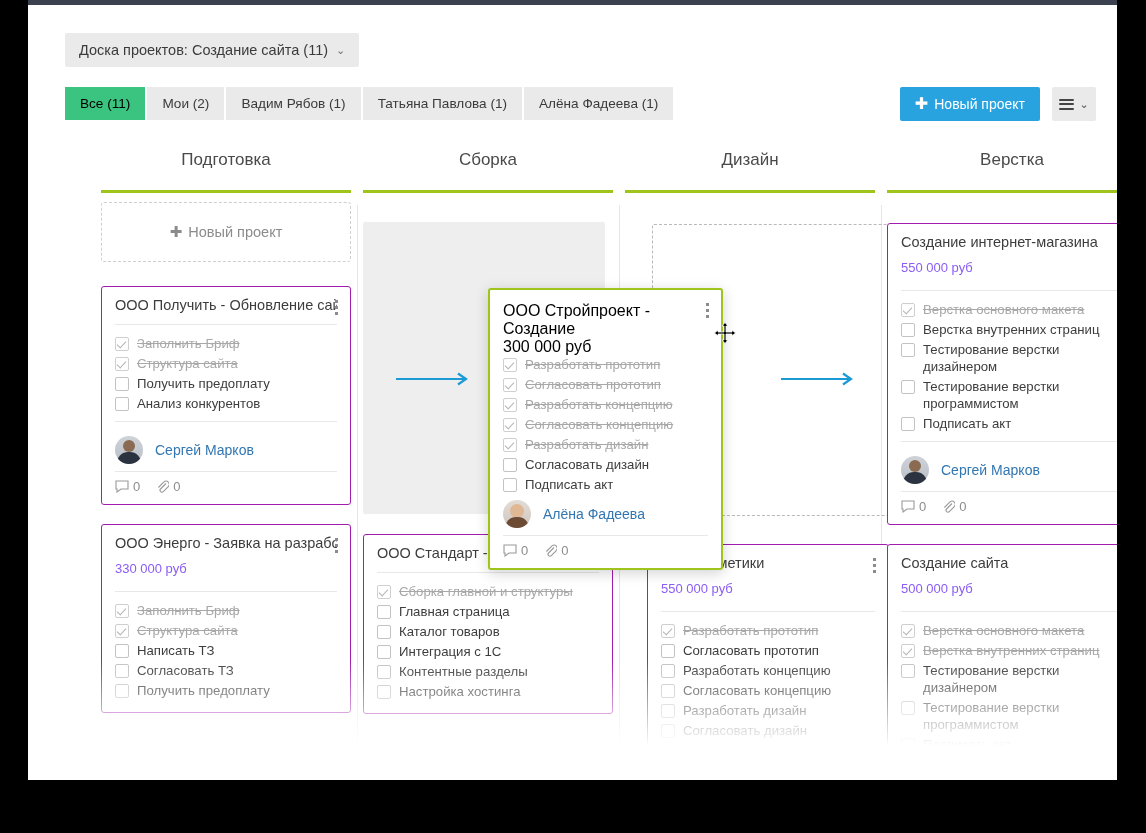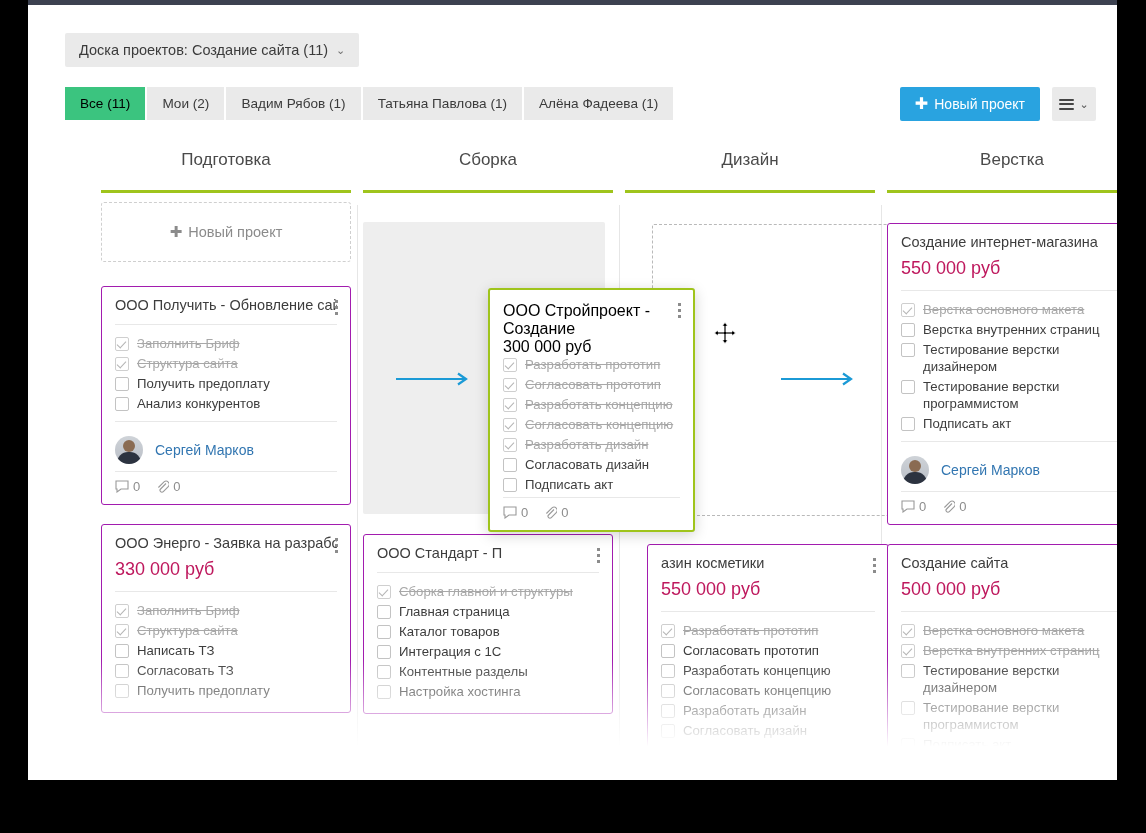--- a/index.html
+++ b/index.html
@@ -115,21 +115,21 @@
     margin-bottom: 19px;
     position: relative;
   }
   .card .cardtitle {
     font-size: 14.5px; color: #3d3d3d;
     white-space: nowrap; overflow: hidden;
     padding-right: 14px;
     line-height: 20px;
   }
   .card .price {
-    font-size: 18px; color: #be185d; font-weight: 400;
+    font-size: 13px; color: #8b5cf6; font-weight: 400;
     margin-top: 3px; line-height: 26px;
   }
   .card .hr { height: 1px; background: #e8e8e8; margin: 9px 0 10px 0; }
   .kebab {
     position: absolute; right: 11px; top: 13px;
     width: 4px; cursor: pointer;
   }
   .kebab i { display:block; width:3px; height:3px; background:#8c8c8c; margin-bottom:3px; }
 
   .task { display: flex; align-items: flex-start; margin-bottom: 3px; }
@@ -203,21 +203,21 @@
     border: 1px dashed #b9b9b9;
     border-radius: 2px;
     background: transparent;
   }
   .arrow { position: absolute; }
 
   
   #drag-card {
     position: absolute;
     left: 460px; top: 288px;
-    width: 207px;
+    width: 235px;
     background: #fff;
     border: 2px solid #9fc41c;
     border-radius: 3px;
     padding: 12px 13px 10px 13px;
     box-shadow: 0 3px 14px rgba(0,0,0,0.18);
     z-index: 50;
   }
   #drag-cursor {
     position: absolute; left: 686px; top: 322px;
     z-index: 60; pointer-events: none;
@@ -583,20 +583,24 @@
       </div>
     <div class="task">
         <span class="cbox"></span>
         <span class="tlabel">Согласовать дизайн</span>
       </div>
     <div class="task">
         <span class="cbox"></span>
         <span class="tlabel">Подписать акт</span>
       </div>
     <div class="hr"></div>
+    <div class="assignee">
+      <span class="avatar female"></span>
+      <span class="aname">Алёна Фадеева</span>
+    </div>
     <div class="cardfoot">
       <span class="grp">
         <svg width="14" height="13" viewBox="0 0 14 13">
             <path d="M1 1h12v8H6l-4 3V9H1z" fill="none" stroke="#9a9a9a" stroke-width="1.1"></path>
           </svg>
         <span>0</span>
       </span>
       <span class="grp">
         <svg width="13" height="13" viewBox="0 0 13 13">
             <path d="M10 3.5L4.6 9a1.9 1.9 0 002.7 2.7l5.2-5.3a3.2 3.2 0 00-4.5-4.5L2.4 7.5" fill="none" stroke="#9a9a9a" stroke-width="1.1"></path>

